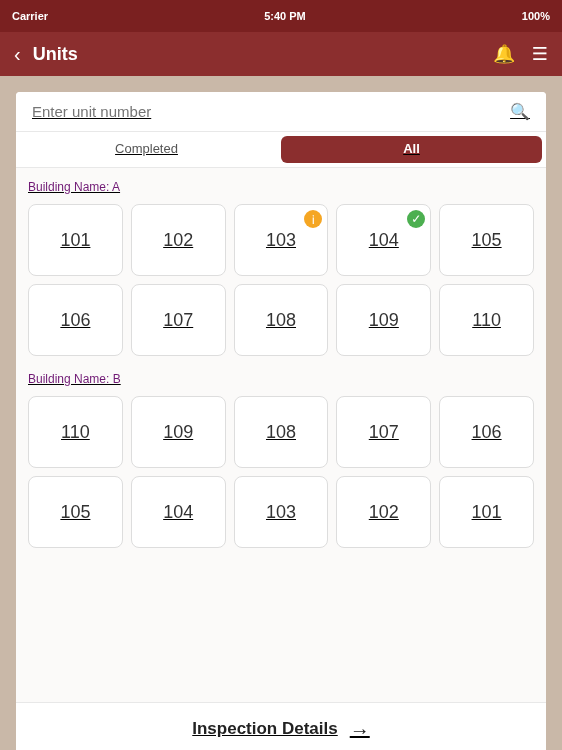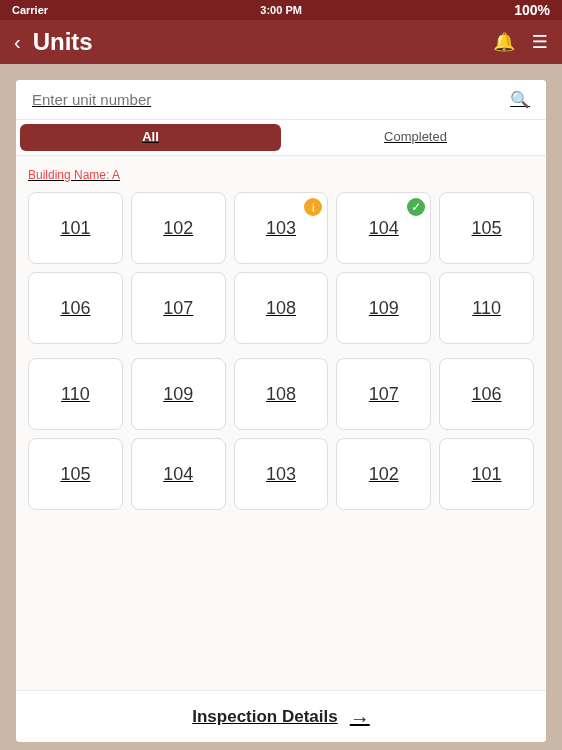--- a/index.html
+++ b/index.html
@@ -8,50 +8,50 @@
       height: 750px;
       font-family: -apple-system, BlinkMacSystemFont, 'Helvetica Neue', Arial, sans-serif;
       background: #c9b8a8;
       overflow: hidden;
       position: relative;
     }
 
     
     .status-bar {
       background: #7a2020;
-      height: 20px;
+      height: 32px;
       display: flex;
       align-items: center;
       justify-content: space-between;
       padding: 0 12px;
       color: white;
       font-size: 11px;
       font-weight: 600;
     }
     .status-bar-time { flex: 1; text-align: center; }
-    .status-bar-right { display: flex; align-items: center; gap: 4px; font-size: 14px; }
+    .status-bar-right { display: flex; align-items: center; gap: 4px; font-size: 11px; }
 
     
     .header {
       background: #8b2e2e;
       height: 44px;
       display: flex;
       align-items: center;
       padding: 0 14px;
       color: white;
       gap: 12px;
     }
     .header-back {
       color: white;
       font-size: 20px;
       cursor: pointer;
     }
     .header-title {
       flex: 1;
-      font-size: 24px;
+      font-size: 18px;
       font-weight: 600;
       color: white;
     }
     .header-icons {
       display: flex;
       gap: 16px;
       align-items: center;
     }
     .header-icon {
       color: white;
@@ -124,21 +124,21 @@
     
     .content-scroll {
       flex: 1;
       overflow-y: auto;
       padding: 10px 12px;
     }
 
     
     .building-label {
       font-size: 12px;
-      color: #ef4444;
+      color: #701a75;
       margin-bottom: 8px;
       padding: 2px 0;
     }
 
     
     .unit-grid {
       display: grid;
       grid-template-columns: repeat(5, 1fr);
       gap: 8px;
       margin-bottom: 14px;
@@ -190,21 +190,21 @@
     .bottom-bar-arrow {
       font-size: 20px;
       color: #222;
     }
   </style>
 </head>
 <body>
 
 <div class="status-bar">
   <span>Carrier</span>
-  <span class="status-bar-time">3:00 PM</span>
+  <span class="status-bar-time">5:40 PM</span>
   <div class="status-bar-right">
     <span>100%</span>
   </div>
 </div>
 
 <div class="header">
   <span class="header-back">‹</span>
   <span class="header-title">Units</span>
   <div class="header-icons">
     <span class="header-icon">🔔</span>
@@ -213,26 +213,26 @@
 </div>
 
 <div class="main-card">
 
   <div class="search-bar">
     <input class="search-input" type="text" placeholder="Enter unit number" style="">
     <span class="search-icon">🔍</span>
   </div>
 
   <div class="filter-tabs">
+    <div class="filter-tab">
+      <span>Completed</span>
+    </div>
     <div class="filter-tab active">
       <span>All</span>
     </div>
-    <div class="filter-tab">
-      <span>Completed</span>
-    </div>
   </div>
 
   <div class="content-scroll">
 
     <div>
       <div class="building-label">Building Name: A</div>
       <div class="unit-grid">
 
         <div class="unit-cell">
           <span>101</span>
@@ -264,20 +264,21 @@
         <div class="unit-cell">
           <span>109</span>
         </div>
         <div class="unit-cell">
           <span>110</span>
         </div>
       </div>
     </div>
 
     <div>
+      <div class="building-label">Building Name: B</div>
       <div class="unit-grid">
 
         <div class="unit-cell">
           <span>110</span>
         </div>
         <div class="unit-cell">
           <span>109</span>
         </div>
         <div class="unit-cell">
           <span>108</span>

